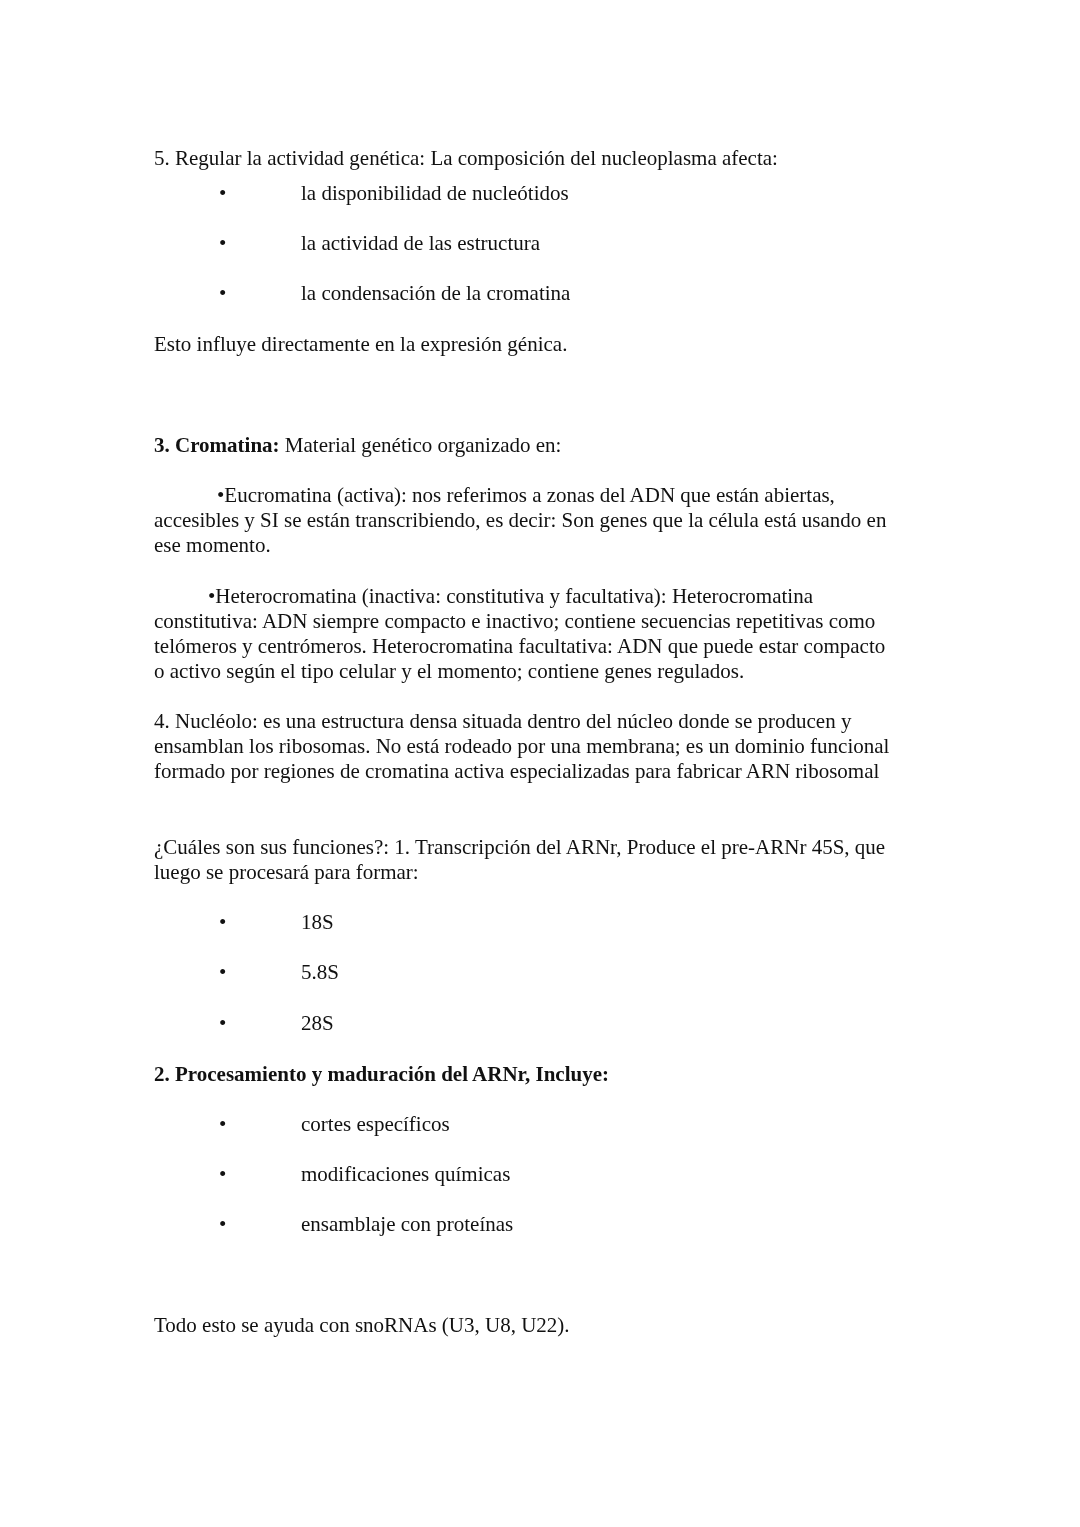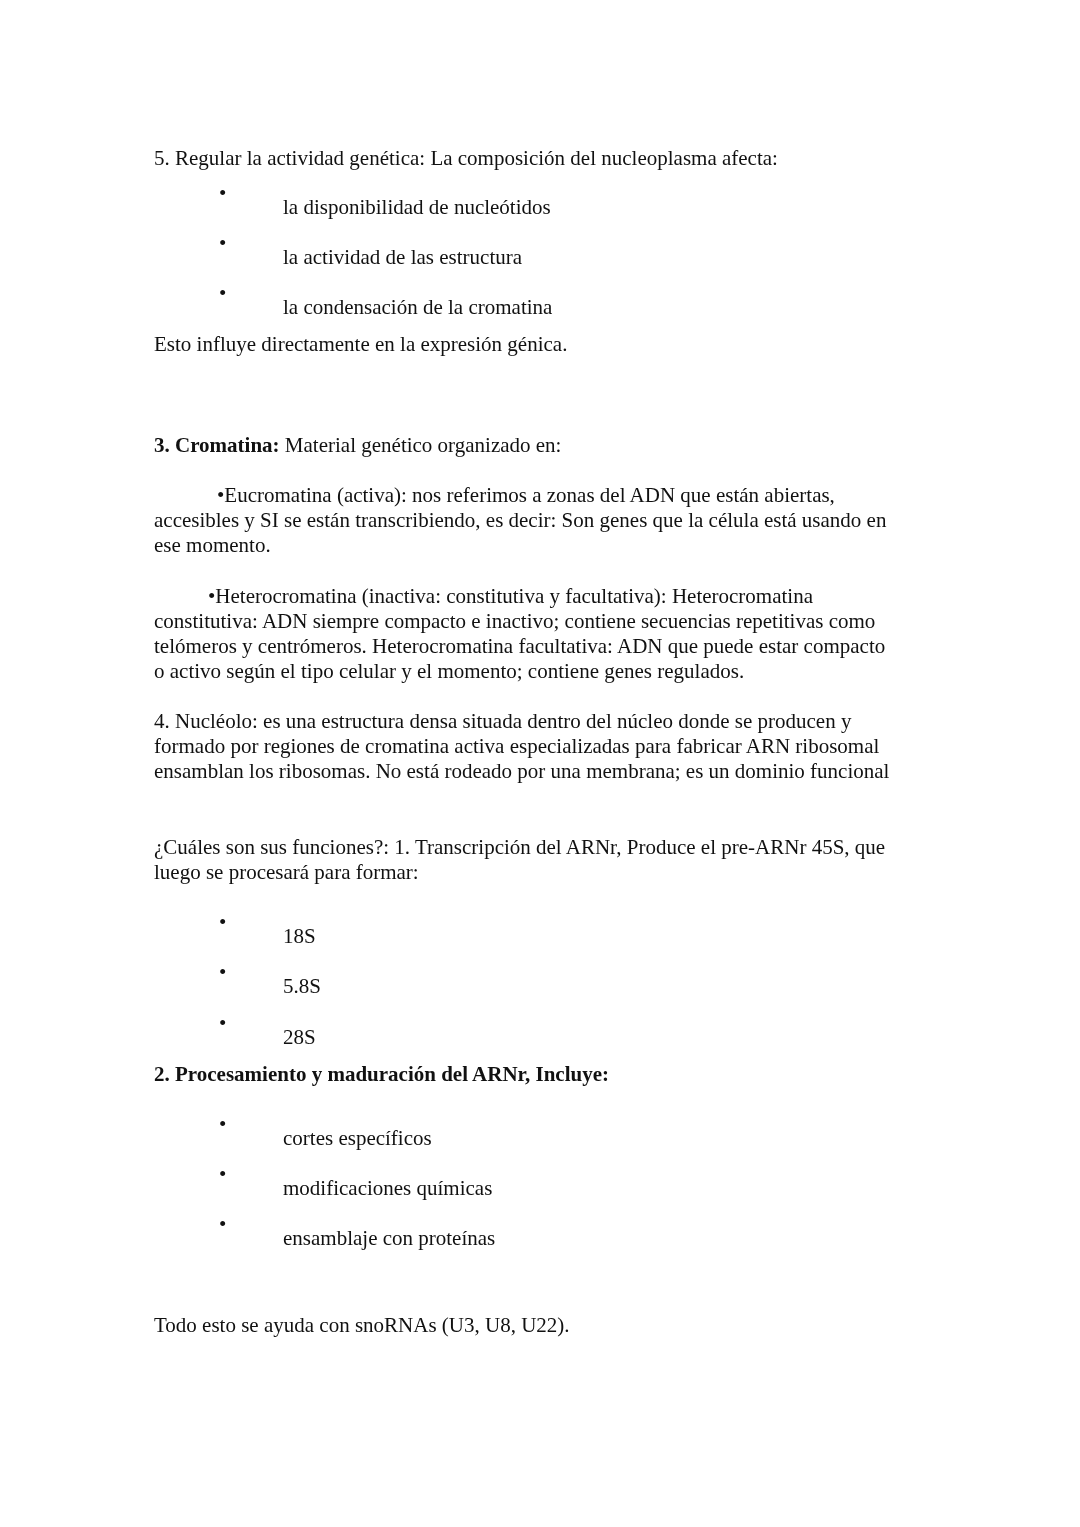--- a/index.html
+++ b/index.html
@@ -5,21 +5,21 @@
   html, body { margin: 0; padding: 0; background: #ffffff; }
   body {
     width: 1080px; height: 1527px; position: relative; overflow: hidden;
     font-family: "Liberation Serif", "DejaVu Serif", serif;
     color: #111111; font-size: 21px; line-height: 25px;
   }
   .line { position: absolute; left: 154px; white-space: nowrap; }
   .para { position: absolute; left: 154px; width: 770px; white-space: nowrap; }
   .bullet-row { position: absolute; left: 0; width: 1080px; height: 25px; }
   .bullet-dot { position: absolute; left: 219px; }
-  .bullet-text { position: absolute; left: 283px; white-space: nowrap; margin-top: 14px; }
+  .bullet-text { position: absolute; left: 301px; white-space: nowrap; }
   b { font-weight: bold; margin-top: 11px; }
   .indent1 { display: inline-block; width: 63px; }
   .indent2 { display: inline-block; width: 54px; }
 </style>
 </head>
 <body>
 
 <div class="line" style="top:130px;margin-top:16px;">5. Regular la actividad genética: La composición del nucleoplasma afecta:</div>
 
 <div class="bullet-row" style="top:181px;">
@@ -49,22 +49,22 @@
 
 <div class="para" style="top:584px;">
   <div><span class="indent2"></span><span>•Heterocromatina (inactiva: constitutiva y facultativa): Heterocromatina</span></div>
   <div>constitutiva: ADN siempre compacto e inactivo; contiene secuencias repetitivas como</div>
   <div>telómeros y centrómeros. Heterocromatina facultativa: ADN que puede estar compacto</div>
   <div>o activo según el tipo celular y el momento; contiene genes regulados.</div>
 </div>
 
 <div class="para" style="top:709px;font-family:Liberation Serif, serif;">
   <div>4. Nucléolo: es una estructura densa situada dentro del núcleo donde se producen y</div>
+  <div>ensamblan los ribosomas. No está rodeado por una membrana; es un dominio funcional</div>
   <div>formado por regiones de cromatina activa especializadas para fabricar ARN ribosomal</div>
-  <div>ensamblan los ribosomas. No está rodeado por una membrana; es un dominio funcional</div>
 </div>
 
 <div class="para" style="top:835px;">
   <div>¿Cuáles son sus funciones?: 1. Transcripción del ARNr, Produce el pre-ARNr 45S, que</div>
   <div>luego se procesará para formar:</div>
 </div>
 
 <div class="bullet-row" style="top:910px;">
   <span class="bullet-dot">•</span>
   <span class="bullet-text">18S</span>

